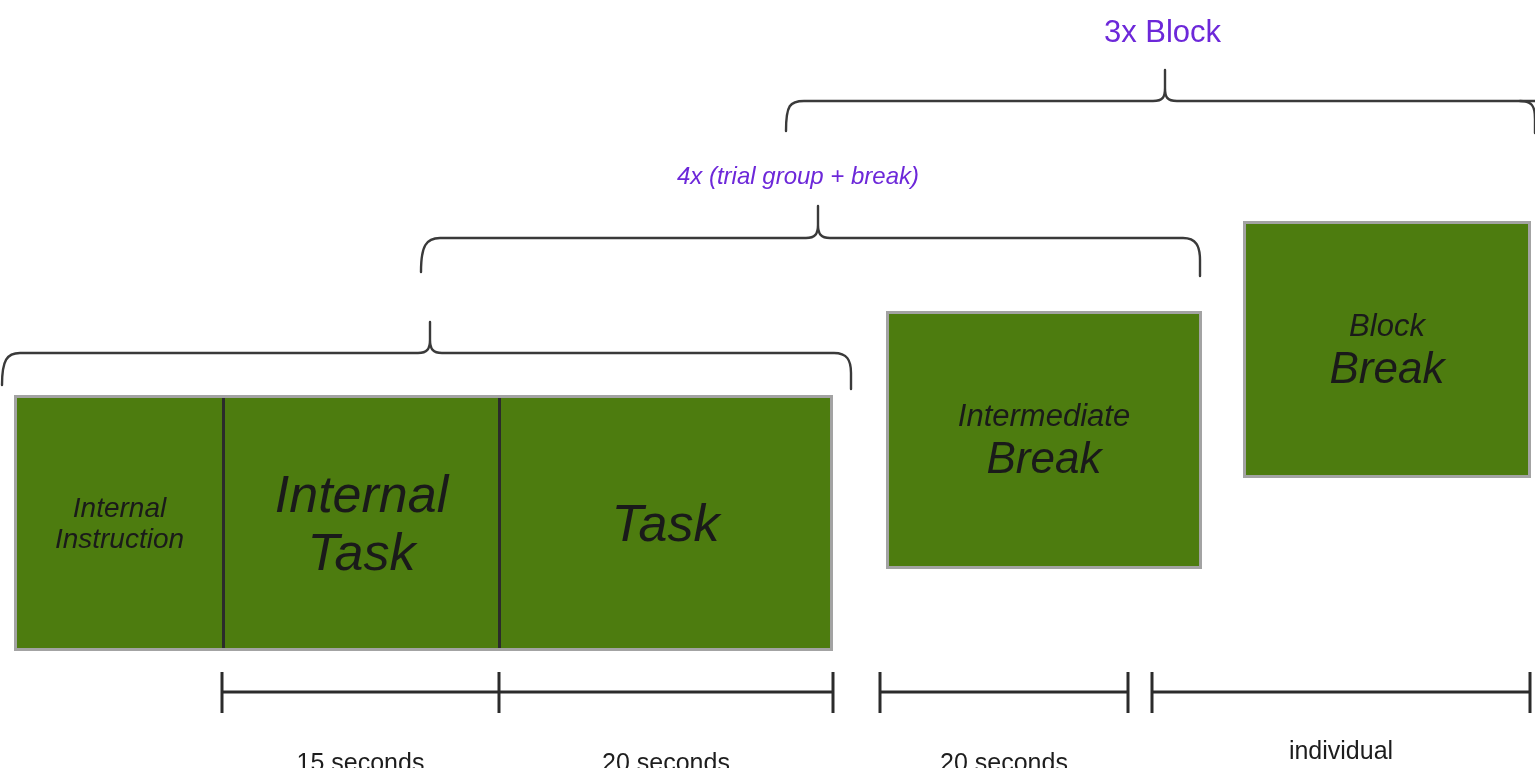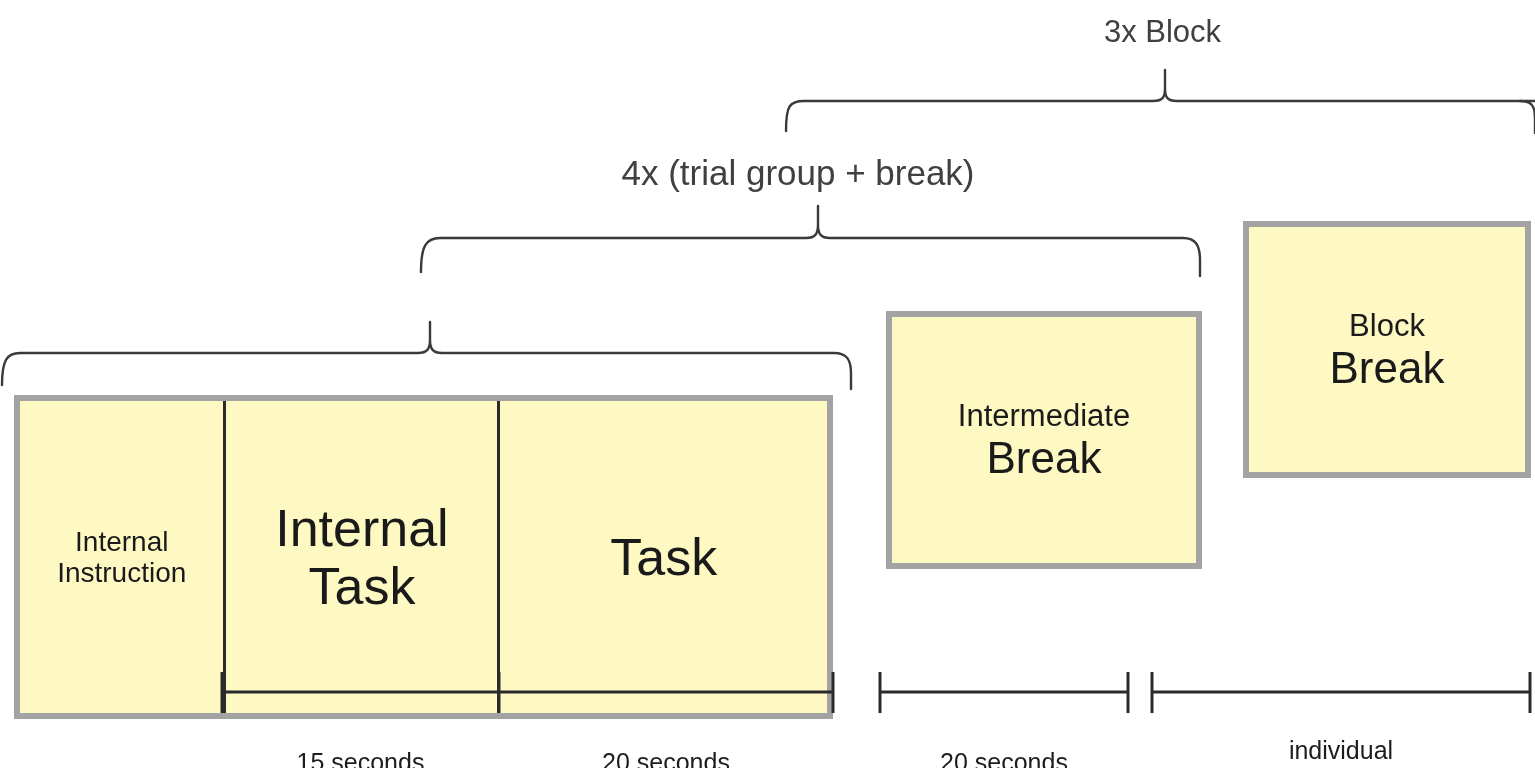--- a/index.html
+++ b/index.html
@@ -19,60 +19,61 @@
     height: 768px;
     background: #ffffff;
     overflow: hidden;
   }
 
   
   .bracket-label {
     position: absolute;
     text-align: center;
     white-space: nowrap;
-    color: #404040;
+    color: #6d28d9;
     line-height: 1;
     font-weight: 400;
   }
   .lbl-block      { font-size: 31px; left: 1035px; top: 16px;  width: 255px; }
-  .lbl-group      { font-size: 35px; left: 598px;  top: 155px; width: 400px; }
+  .lbl-group      { font-size: 24px; left: 598px;  top: 164px; width: 400px; font-style: italic; }
   .lbl-trial      { font-size: 31px; left: 300px;  top: 278px; width: 260px; }
 
   
   .bracket-svg {
     position: absolute;
     overflow: visible;
   }
   .bracket-path {
     fill: none;
     stroke: #3a3a3a;
     stroke-width: 2.4;
     stroke-linecap: round;
     stroke-linejoin: round;
   }
 
   
   .box {
     position: absolute;
     box-sizing: border-box;
-    border: 6px solid #a3a3a3;
-    background: #fef9c3;
+    border: 3px solid #a3a3a3;
+    background: #4d7c0f;
     display: flex;
     flex-direction: column;
     align-items: center;
     justify-content: center;
     text-align: center;
+    font-style: italic;
   }
 
   
   #trial-strip {
     left: 14px;
     top: 395px;
     width: 819px;
-    height: 324px;
+    height: 256px;
     flex-direction: row;
     align-items: stretch;
     justify-content: flex-start;
   }
   .trial-cell {
     box-sizing: border-box;
     display: flex;
     flex-direction: column;
     align-items: center;
     justify-content: center;

